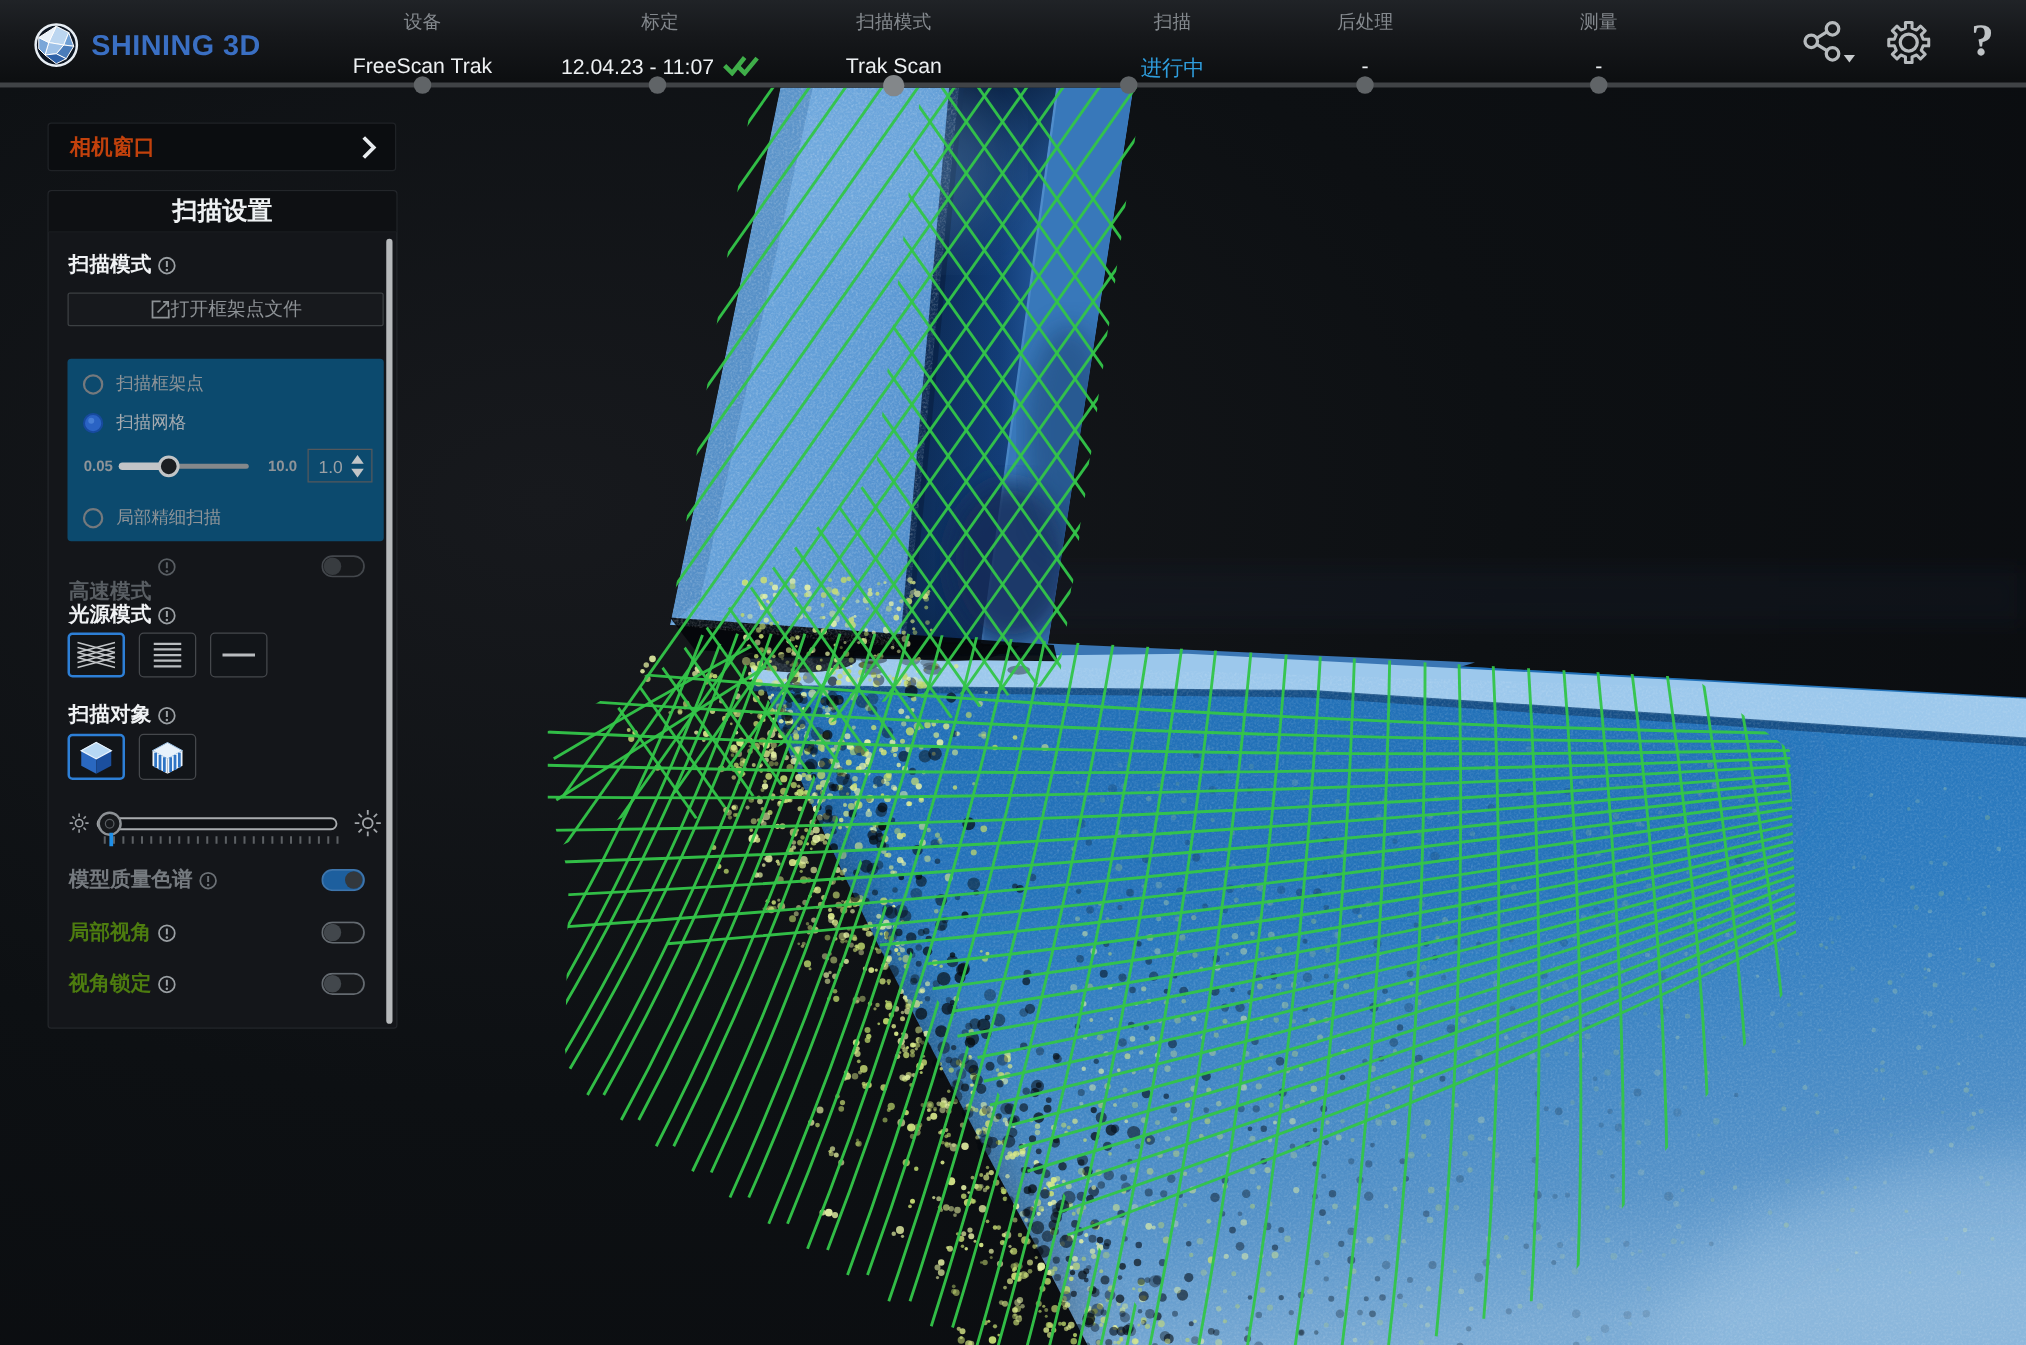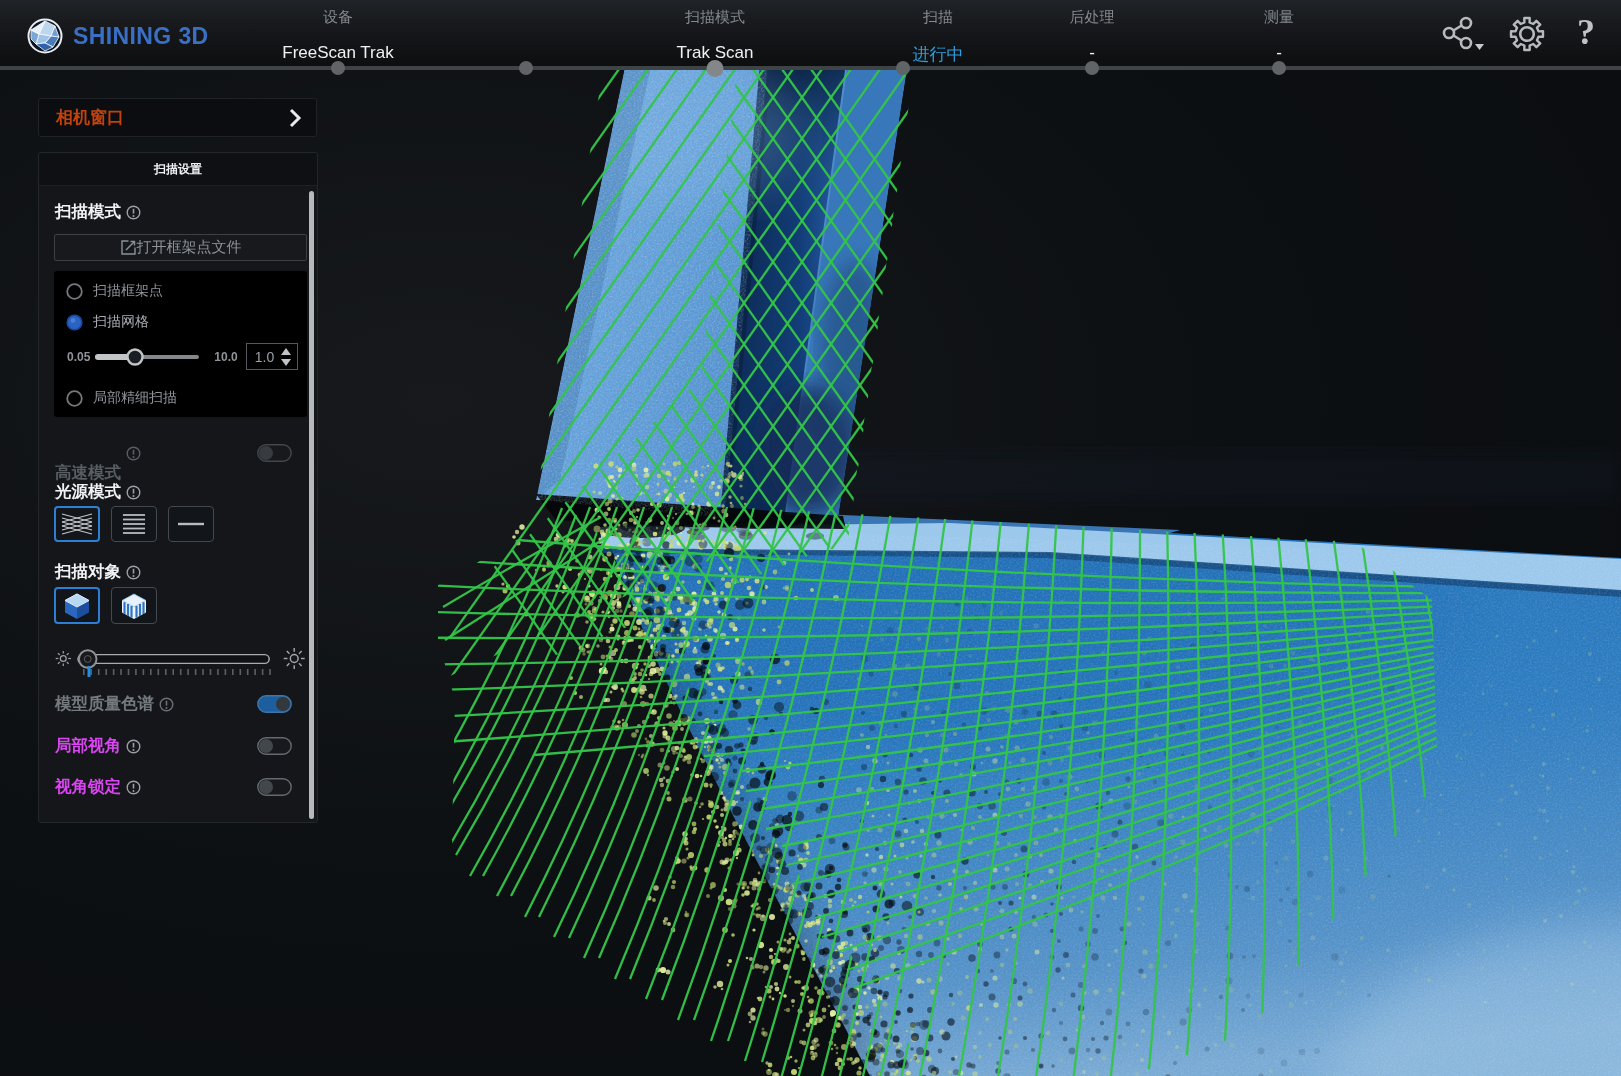--- a/index.html
+++ b/index.html
@@ -21,37 +21,37 @@
 .dot.big { width:17px; height:17px; top:60px; background:#83878a; }
 #scene { position:absolute; left:0; top:70px; }
 #camwin { position:absolute; left:38px; top:98px; width:279px; height:39px;
   background:#0b0d10; border:1px solid #1f2226; border-radius:3px;
   color:#c2410c; font-size:17px; font-weight:bold;
   display:flex; align-items:center; padding:0 14px 0 17px; }
 #camwin svg { margin-left:auto; }
 #spanel { position:absolute; left:38px; top:152px; width:280px; height:671px;
   background:#14161a; border:1px solid #23262a; border-radius:3px; }
 .ptitle { height:33px; background:#0e1013; border-bottom:1px solid #1d2024; color:#eef1f3;
-  font-size:12px; font-weight:bold; text-align:center; line-height:33px;
+  font-size:20px; font-weight:bold; text-align:center; line-height:33px;
   border-radius:3px 3px 0 0; }
 .scrollbar { position:absolute; right:3px; top:38px; width:5px; height:628px;
   background:#b6b9bb; border-radius:3px; }
 .row { position:absolute; left:16px; width:250px; height:20px; display:flex; align-items:center; }
 .t1 { color:#f0f2f4; font-size:16.5px; font-weight:bold; }
 .t1.dim { color:#595e63; font-weight:bold;margin-top:39px; }
 .t1.dim2 { color:#757a7f; font-weight:bold; }
-.t1.w { color:#d946ef; }
+.t1.w { color:#4d7c0f; }
 .info { margin-left:5px; }
 .tg { margin-left:auto; margin-right:13px; }
 #openbtn { position:absolute; left:15px; top:81px; width:253px; height:27px;
   border:1px solid #3c4043; border-radius:2px; background:#17191d;
   display:flex; align-items:center; justify-content:center; 
   color:#8d9296; font-size:15px; }
-#groupbox { position:absolute; left:15px; top:118px; width:253px; height:146px;
-  background:#000000; border-radius:3px; }
+#groupbox { position:absolute; left:15px; top:134px; width:253px; height:146px;
+  background:#0c4a6e; border-radius:3px; }
 .grow { position:absolute; left:12px; display:flex; align-items:center; }
 .rad { margin-right:10px; }
 .glbl { color:#8f9498; font-size:14px; }
 .glbl2 { color:#a6abb0; font-size:14px; }
 .srow { position:absolute; left:10px; top:72px; width:240px; display:flex; align-items:center; }
 .snum { color:#8f9498; font-size:12px; padding:0 3px;font-weight:bold; }
 .valbox { border:1px solid #54585c; color:#9aa0a5; font-size:14px; width:52px; height:27px;
   margin-left:5px; display:flex; align-items:center; padding-left:8px; gap:6px; }
 .btnrow { position:absolute; left:15px; display:flex; gap:11px; }
 .ibtn { width:46px; height:36px; border:1px solid #45484c; border-radius:4px; background:#121519;
@@ -2637,20 +2637,27 @@
         <polygon points="5,13 19,4 13,17" fill="#e8f1fa"></polygon>
         <polygon points="10,27 19,26 27,30 19,34" fill="#2f62a8"></polygon>
       </g>
     </svg>
     <span>SHINING 3D</span>
   </div>
   <div class="mi" style="left:338px">
         <div class="ml">设备</div>
         <div class="mv ">FreeScan Trak</div>
       </div>
+  <div class="mi" style="left:528px">
+        <div class="ml">标定</div>
+        <div class="mv ">12.04.23 - 11:07<svg class="chk" width="30" height="18" viewBox="0 0 30 18">
+            <path d="M2 9.5 l6 6 L18 3" stroke="#3fae49" stroke-width="3.6" fill="none"></path>
+            <path d="M13 10.5 l5 5 L28 3.5" stroke="#3fae49" stroke-width="3.6" fill="none"></path>
+          </svg></div>
+      </div>
   <div class="mi" style="left:715px">
         <div class="ml">扫描模式</div>
         <div class="mv ">Trak Scan</div>
       </div>
   <div class="mi" style="left:938px">
         <div class="ml">扫描</div>
         <div class="mv blue">进行中</div>
       </div>
   <div class="mi" style="left:1092px">
         <div class="ml">后处理</div>

